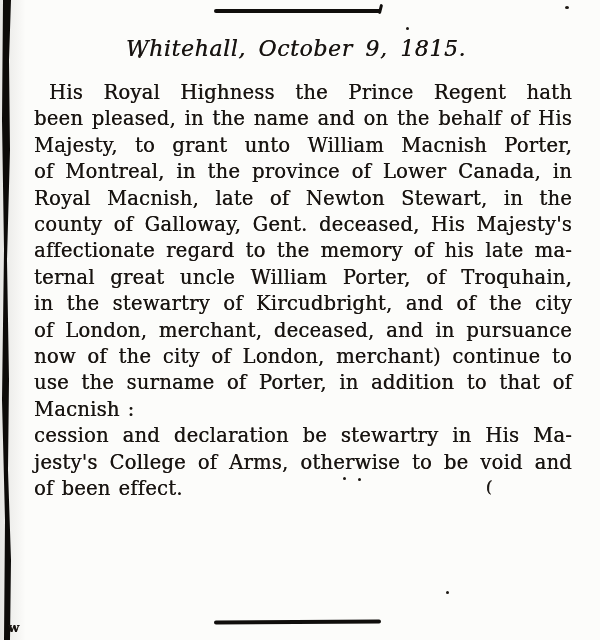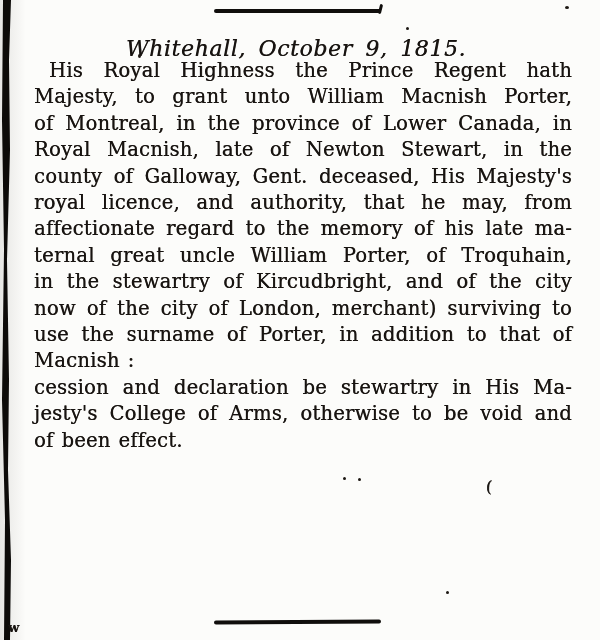--- a/index.html
+++ b/index.html
@@ -42,21 +42,21 @@
   .dateline {
     position: absolute; left: 34px; top: 36px; width: 538px;
     transform: translateX(-7px);
     text-align: center;
     font-style: italic;
     font-size: 22px;
     letter-spacing: 0.6px;
     word-spacing: 5px;
   }
   .body-text {
-    position: absolute; left: 34px; top: 58px; width: 538px;
+    position: absolute; left: 34px; top: 80px; width: 538px;
     font-size: 19.5px;
     line-height: 26.4px;
     letter-spacing: 0.25px;
     word-spacing: 1.5px;
   }
   .line { text-align: justify; text-align-last: justify; white-space: normal; }
   .line.plain { text-align: right; text-align-last: left; }
   .line.indent { text-indent: 15px; }
 
   .speck { position: absolute; background: #1c1712; border-radius: 50%; }
@@ -76,29 +76,30 @@
 <div class="page">
 
   <div class="left-rule"></div>
 
   <div class="rule rule-top"></div>
 
   <div class="dateline">Whitehall, October 9, 1815.</div>
 
   <div class="body-text">
     <div class="line indent">His Royal Highness the Prince Regent hath</div>
+    <div class="line">been pleased, in the name and on the behalf of His</div>
     <div class="line">Majesty, to grant unto William Macnish Porter,</div>
     <div class="line">of Montreal, in the province of Lower Canada, in</div>
     <div class="line">Royal Macnish, late of Newton Stewart, in the</div>
     <div class="line">county of Galloway, Gent. deceased, His Majesty's</div>
-    <div class="line">royal licence, and authority, that he may, from</div>
     <div class="line">affectionate regard to the memory of his late ma-</div>
     <div class="line">ternal great uncle William Porter, of Troquhain,</div>
     <div class="line">in the stewartry of Kircudbright, and of the city</div>
-    <div class="line">now of the city of London, merchant) surviving to</div>
+    <div class="line">of London, merchant, deceased, and in pursuance</div>
+    <div class="line">now of the city of London, merchant) continue to</div>
     <div class="line">use the surname of Porter, in addition to that of</div>
     <div class="line plain">Macnish :</div>
     <div class="line">cession and declaration be stewartry in His Ma-</div>
     <div class="line">jesty's College of Arms, otherwise to be void and</div>
     <div class="line plain">of been effect.</div>
   </div>
 
   <div class="rule rule-bottom"></div>
 
   <span class="mark mark-paren">(</span>

